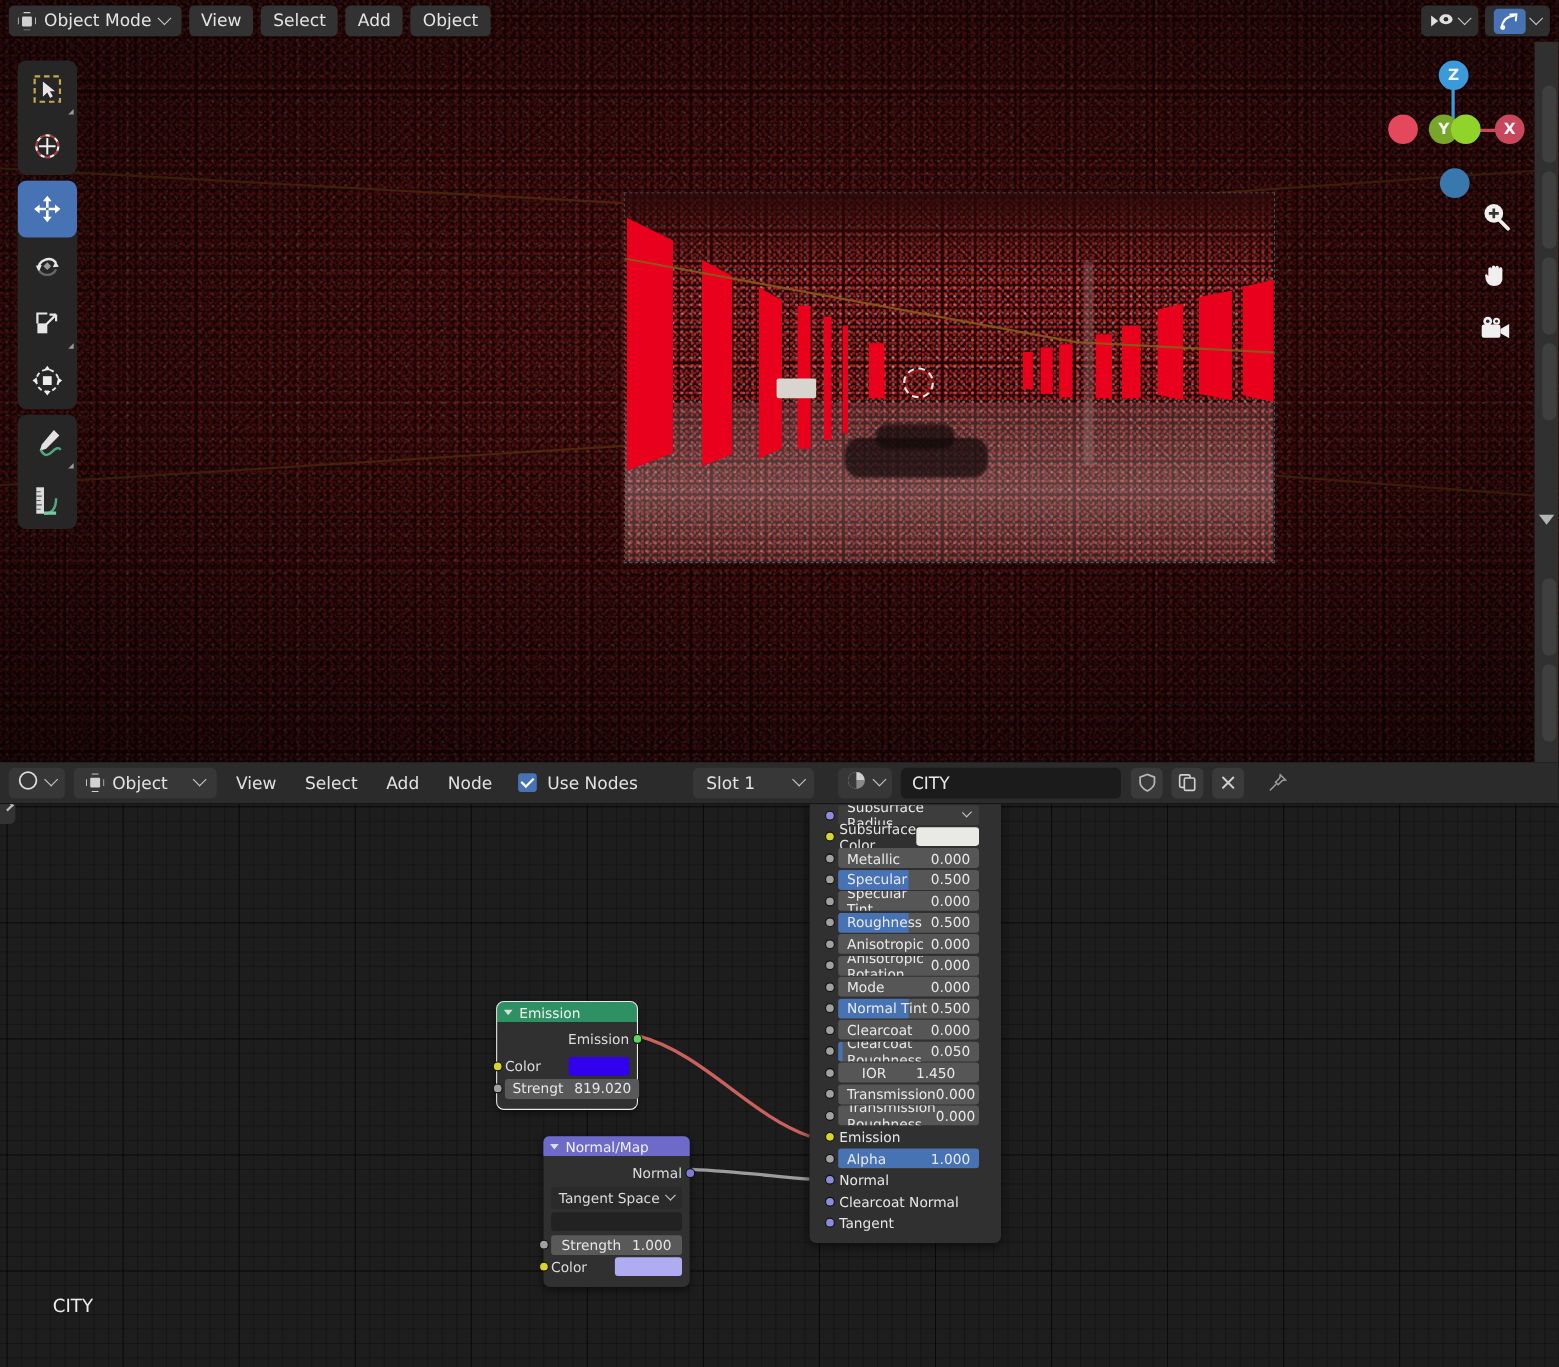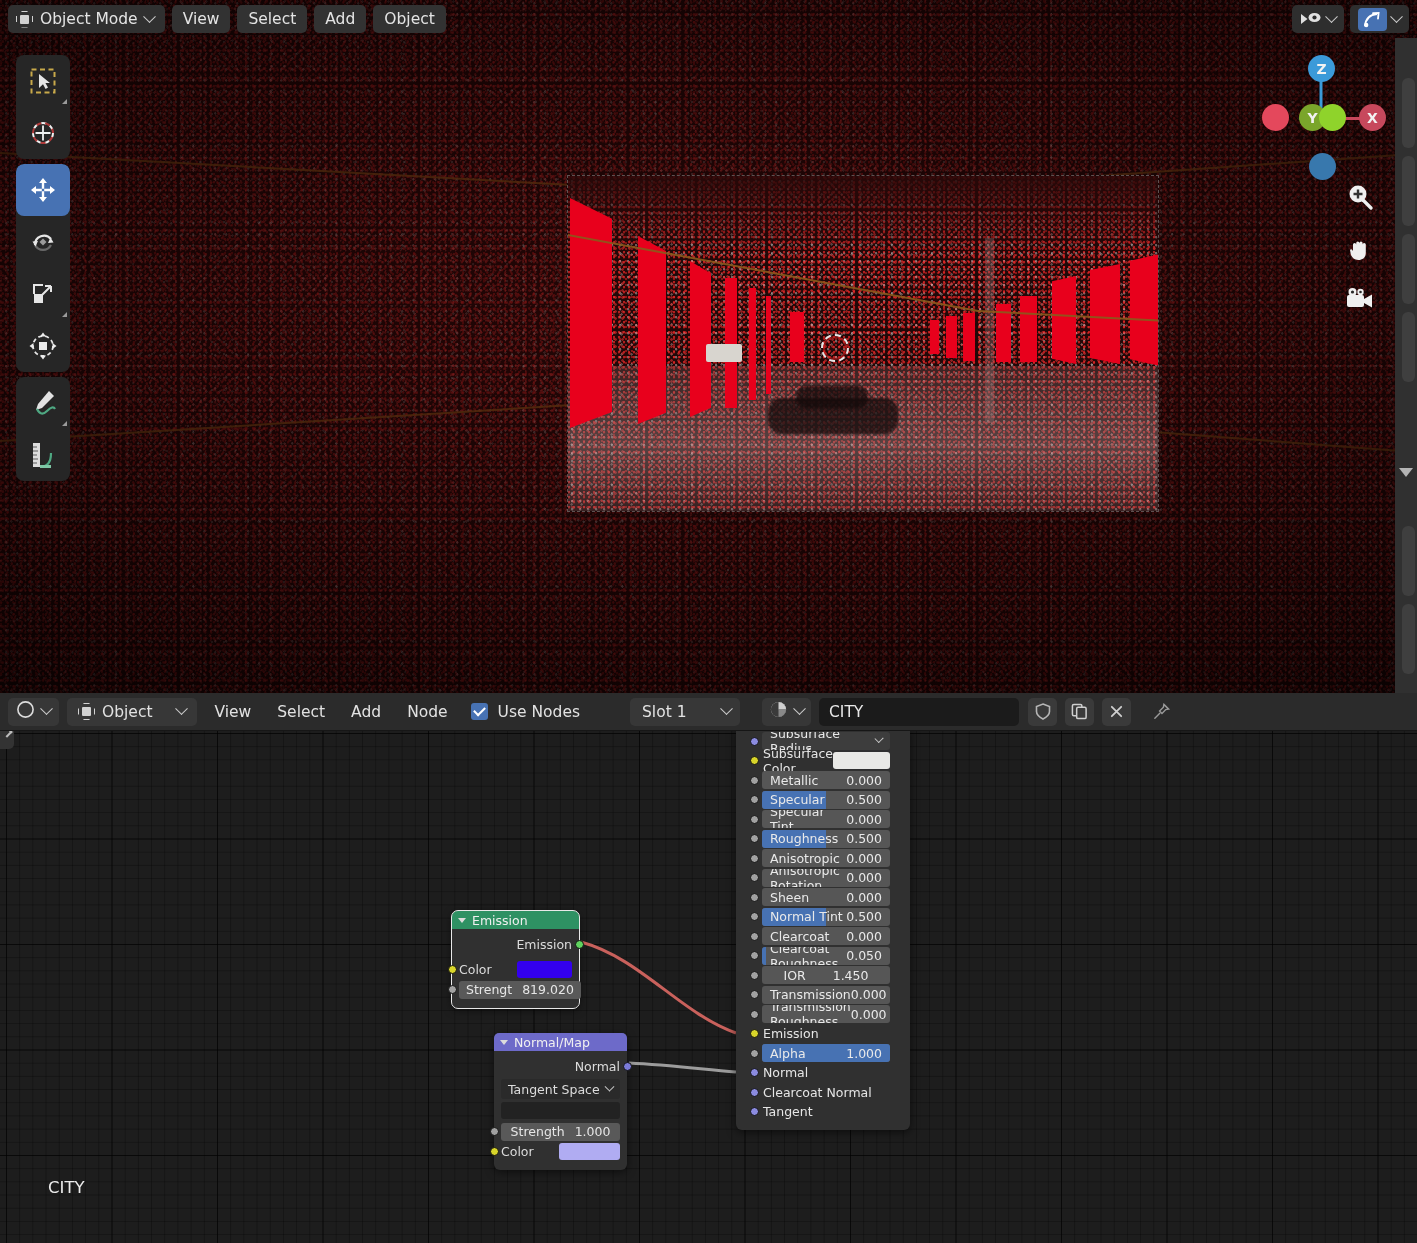--- a/index.html
+++ b/index.html
@@ -594,21 +594,21 @@
           <span class="fill" style="width:0%;"></span>
           <span class="lbl">Anisotropic Rotation</span>
           <span class="val">0.000</span>
         </span>
       </div>
 
       <div class="brow">
         <span class="bsock" style="background:#a1a1a1; top:5px;"></span>
         <span class="bfield">
           <span class="fill" style="width:0%;"></span>
-          <span class="lbl">Sheen</span>
+          <span class="lbl">Mode</span>
           <span class="val">0.000</span>
         </span>
       </div>
 
       <div class="brow">
         <span class="bsock" style="background:#a1a1a1; top:5px;"></span>
         <span class="bfield">
           <span class="fill" style="width:50%;"></span>
           <span class="lbl">Normal Tint</span>
           <span class="val">0.500</span>

